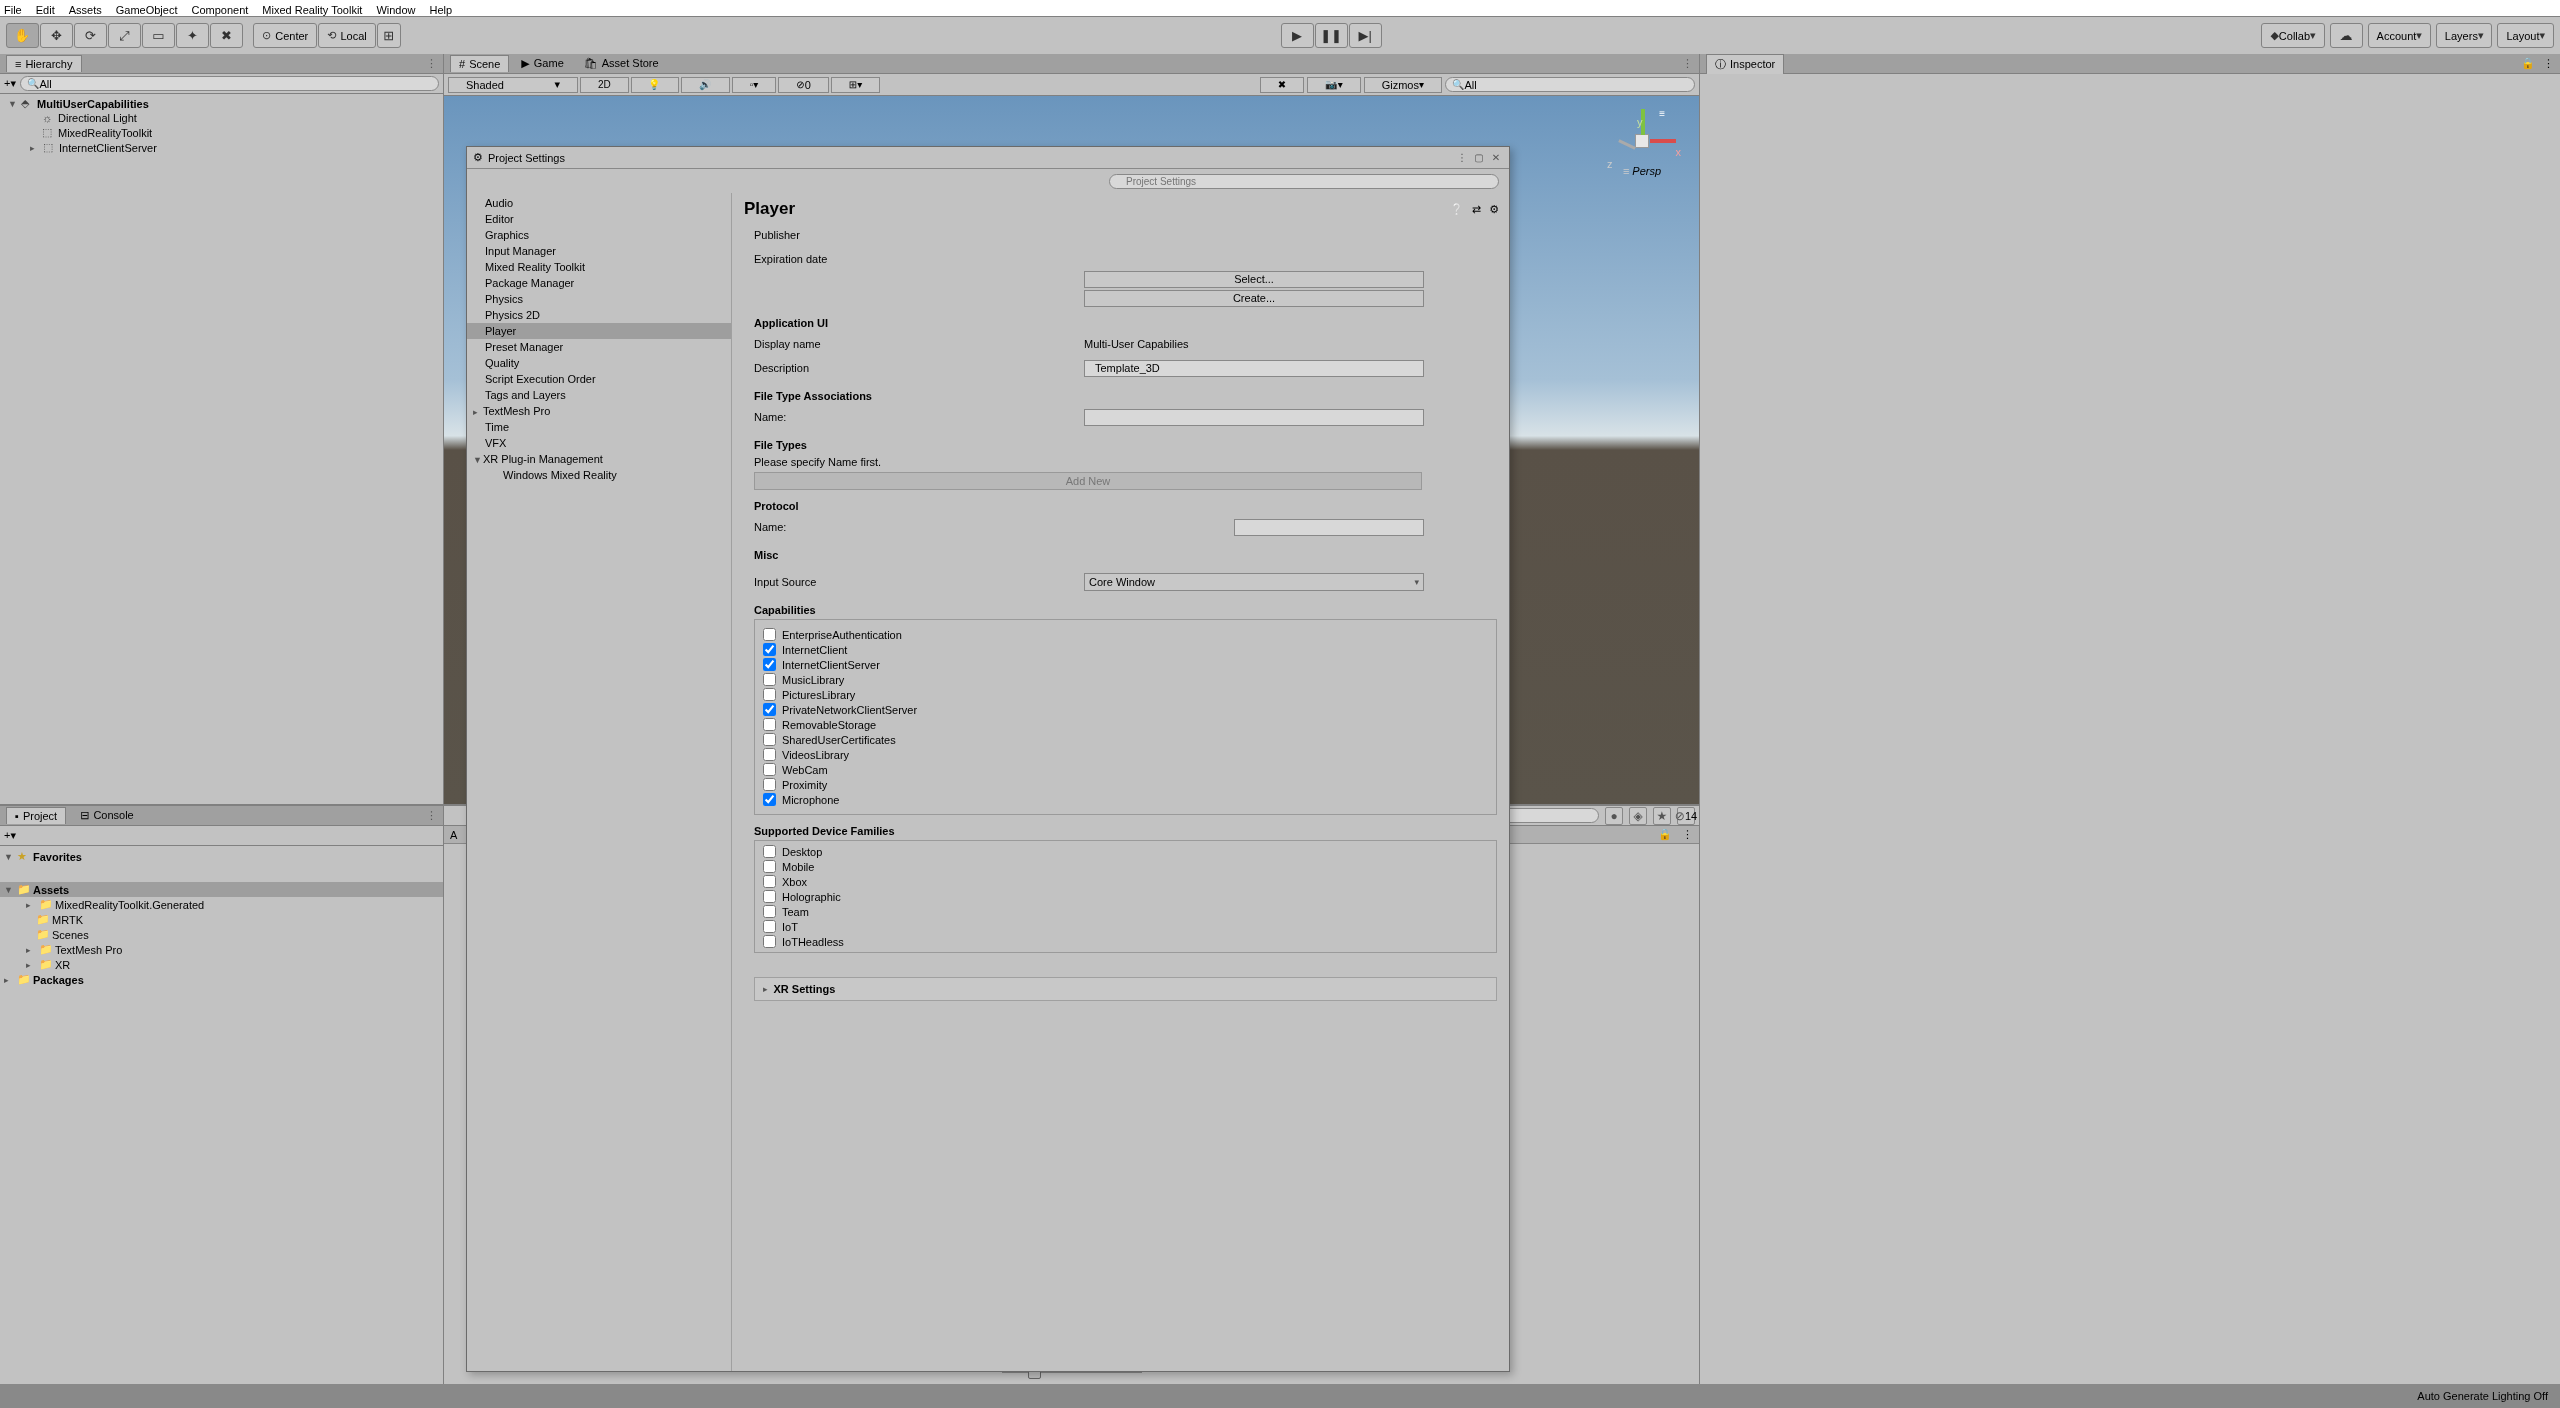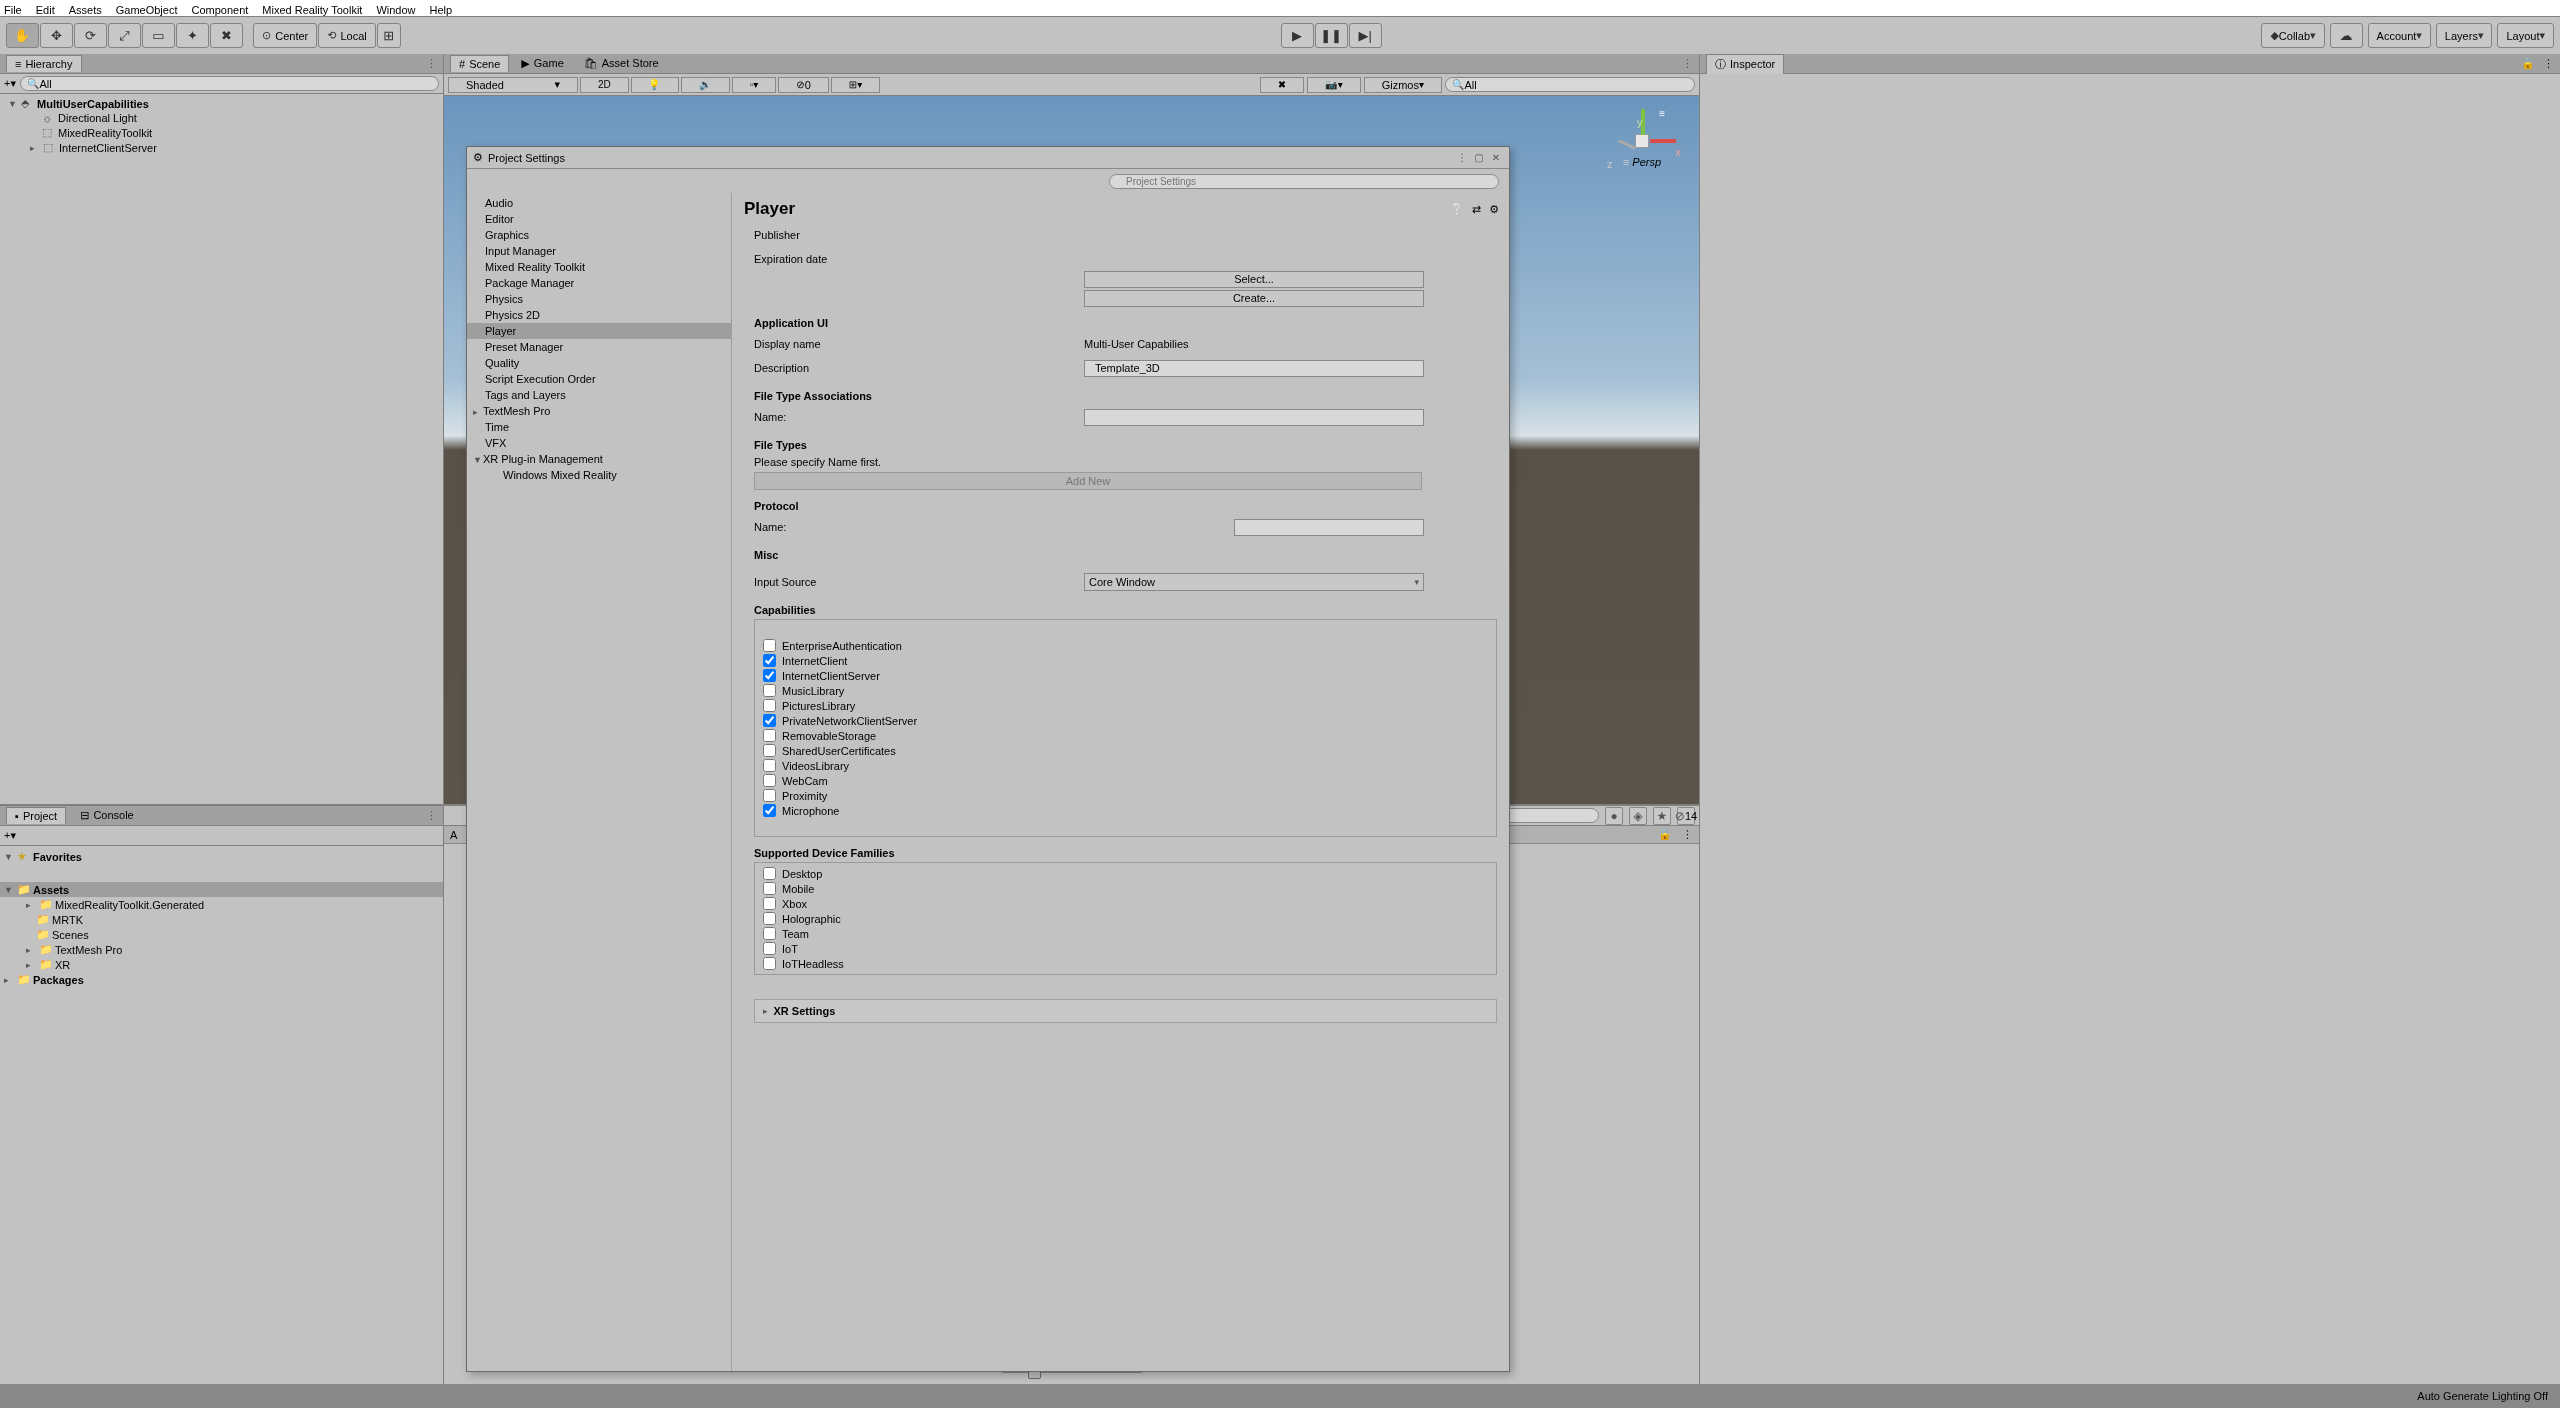--- a/index.html
+++ b/index.html
@@ -28,21 +28,21 @@
 .scene-toolbar .left{display:flex;gap:2px;align-items:center}
 .scene-toolbar .right{display:flex;gap:3px;align-items:center}
 .mini-btn{height:16px;padding:0 17px;background:#c8c8c8;border:1px solid #888;display:flex;align-items:center;font-size:10px}
 .scene-view{flex:1;position:relative;overflow:hidden}
 .sky{position:absolute;inset:0;background:linear-gradient(to bottom,#6a95bd 0%,#a5c0d6 40%,#d8e2e7 48%,#595147 50%,#5a544a 100%)}
 .gizmo{position:absolute;top:12px;right:22px;width:70px;height:110px;display:flex;flex-direction:column;align-items:center;color:#fff;font-size:10px}
 .gizmo .cube{width:14px;height:14px;background:#e8e8e8;border:1px solid #999;position:relative;margin-top:26px}
 .gizmo .y-axis{position:absolute;top:-26px;left:5px;width:4px;height:26px;background:#7fc241}
 .gizmo .x-axis{position:absolute;top:4px;left:14px;width:26px;height:4px;background:#d94c4c}
 .gizmo .z-axis{position:absolute;top:8px;left:-18px;width:18px;height:3px;background:#aaa;transform:rotate(25deg)}
-.gizmo .lbl{margin-top:8px;color:#ccc;font-style:italic}
+.gizmo .lbl{margin-top:17px;color:#ccc;font-style:italic}
 .project-split{height:580px;display:flex;flex-direction:column;border-top:2px solid #808080}
 .proj-tabs{height:20px;background:#a0a0a0;display:flex;align-items:center;padding:0 6px;gap:6px;border-bottom:1px solid #808080}
 .proj-sub{height:20px;background:#c2c2c2;display:flex;align-items:center;padding:0 4px;border-bottom:1px solid #808080;gap:6px;justify-content:space-between}
 .proj-body{flex:1;display:flex}
 .proj-tree{width:444px;background:#c2c2c2;overflow:auto;padding:3px 0}
 .proj-content{flex:1;background:#c2c2c2;position:relative}
 .proj-content-bar{position:absolute;top:0;left:0;right:0;height:18px;background:#b0b0b0;border-bottom:1px solid #888;padding:0 6px;display:flex;align-items:center;justify-content:space-between}
 .inspector{width:860px;background:#c2c2c2;display:flex;flex-direction:column}
 .statusbar{position:absolute;bottom:0;left:0;right:0;height:24px;background:#898989;display:flex;align-items:center;justify-content:flex-end;padding:0 12px;color:#ddd}
 
@@ -69,21 +69,21 @@
 .ps-scroll::-webkit-scrollbar-track{background:#c2c2c2}
 .ps-scroll::-webkit-scrollbar-thumb{background:#9a9a9a;border:1px solid #777}
 .field-row{display:flex;align-items:center;height:24px}
 .field-row .lbl{width:330px}
 .field-row .val{flex:1}
 .field-row input.txt{width:340px;height:17px;border:1px solid #888;background:#d8d8d8;padding:0 10px;font-size:11px}
 .btn-full{width:340px;height:17px;border:1px solid #888;background:#c8c8c8;text-align:center;line-height:15px;cursor:default;margin-left:330px;margin-bottom:2px;font-size:11px}
 .section-bold{font-weight:bold;margin:10px 0 3px 0}
 .chk-row{display:flex;align-items:center;gap:6px;padding:1px 0 1px 6px}
 .chk-row input{width:13px;height:13px}
-.cap-box{border:1px solid #9a9a9a;background:#c2c2c2;max-height:263px;overflow-y:scroll;padding:18px 2px;margin-top:2px;position:relative}
+.cap-box{border:1px solid #9a9a9a;background:#c2c2c2;max-height:263px;overflow-y:scroll;padding:7px 2px;margin-top:2px;position:relative}
 .dev-box{border:1px solid #9a9a9a;background:#c2c2c2;padding:3px 2px;margin-top:2px}
 .select-box{width:340px;height:18px;border:1px solid #888;background:#c8c8c8;padding:0 4px;display:flex;align-items:center;justify-content:space-between;font-size:11px}
 .select-box .dd{font-size:9px;color:#555}
 .xr-row{background:#c8c8c8;border:1px solid #a0a0a0;padding:5px 8px;margin-top:24px;display:flex;align-items:center;gap:6px}
 .xr-row .ar{font-size:9px;color:#555}
 .add-new-btn{width:668px;height:18px;background:#b8b8b8;border:1px solid #999;text-align:center;line-height:16px;color:#777;margin-top:2px}
 .slider-bottom{position:absolute;bottom:6px;left:50%;transform:translateX(-50%);width:140px;height:14px;display:flex;align-items:center}
 .slider-bottom .track{flex:1;height:3px;background:#888;position:relative}
 .slider-bottom .thumb{position:absolute;left:26px;top:-6px;width:13px;height:15px;background:#bbb;border:1px solid #666;border-radius:2px}
 .icon14{display:inline-flex;width:18px;height:18px;align-items:center;justify-content:center;font-size:12px;color:#555;background:#c8c8c8;border:1px solid #888;border-radius:2px}

